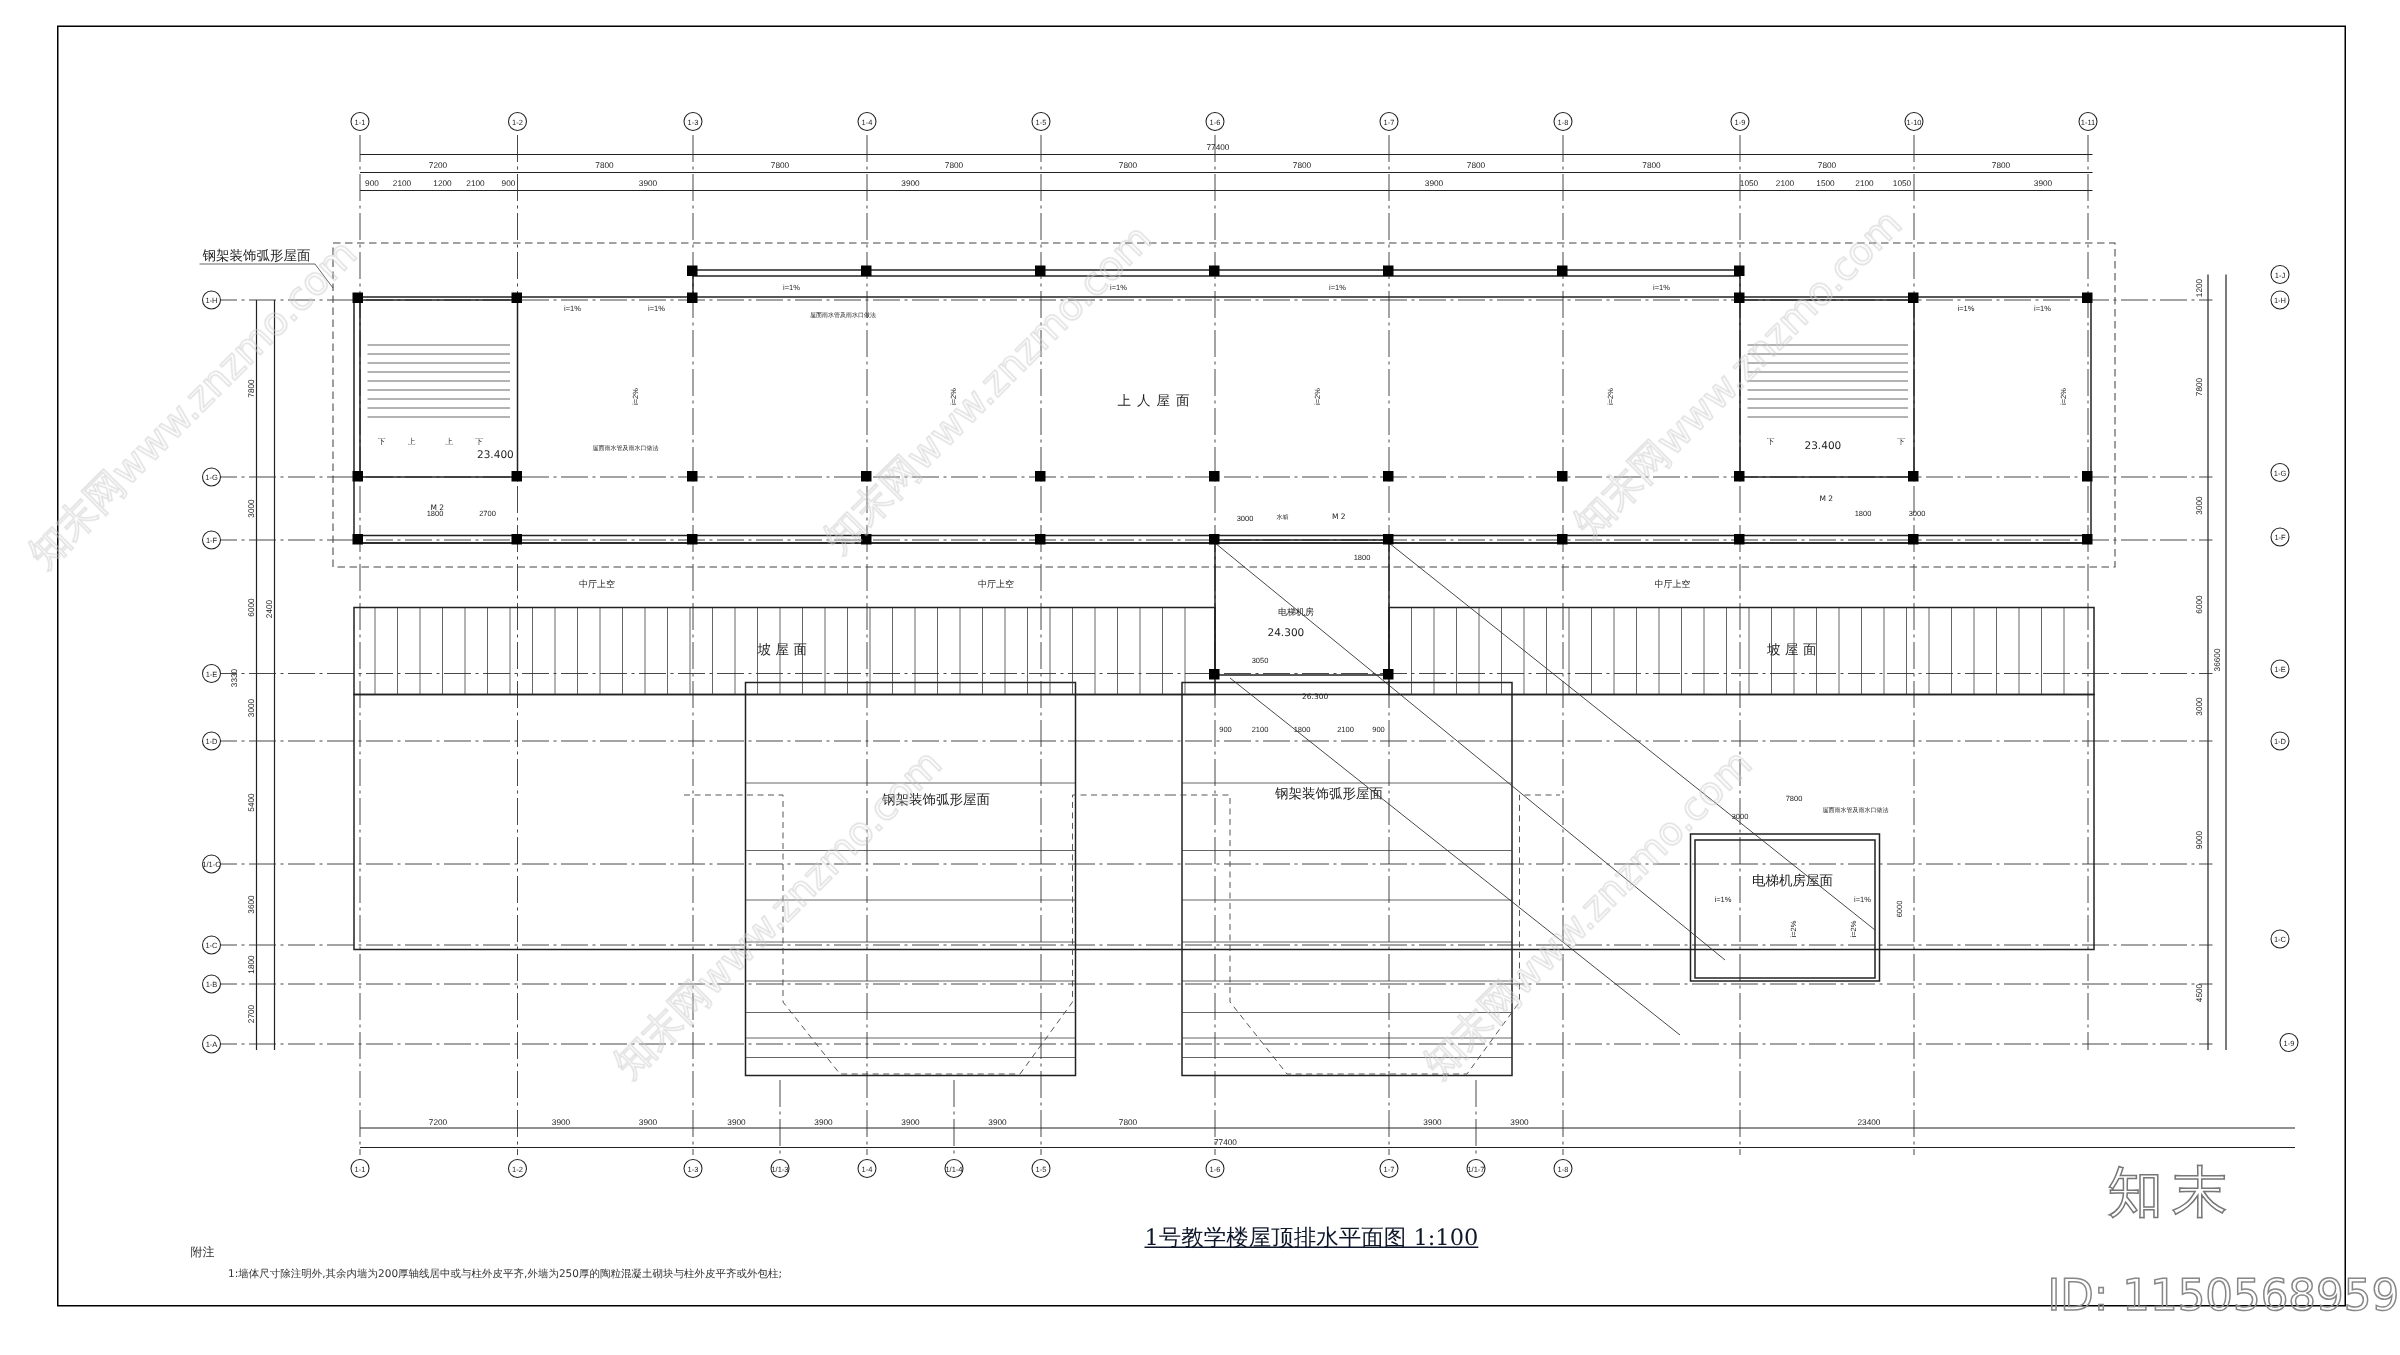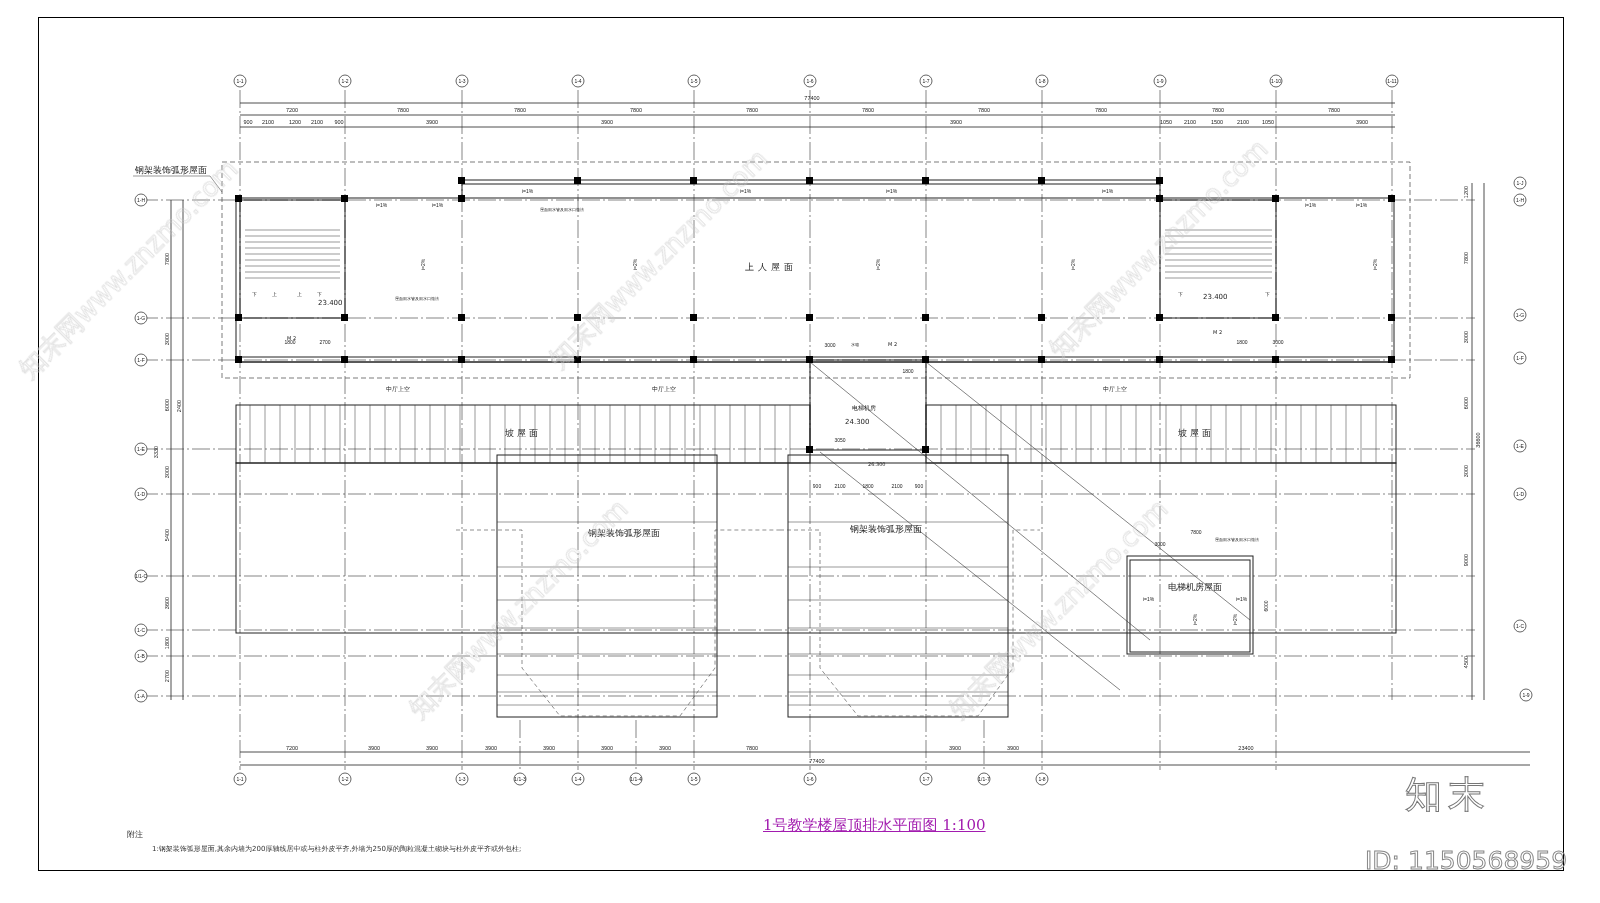--- a/index.html
+++ b/index.html
@@ -2,25 +2,25 @@
 <html><head>
 <meta charset="utf-8">
 <style>
   html,body{margin:0;padding:0;background:#fff;}
   body{width:1600px;height:903px;overflow:hidden;position:relative;font-family:"DejaVu Sans",sans-serif;}
   #frame{position:absolute;left:38px;top:17px;width:1526px;height:854px;border:1.5px solid #000;box-sizing:border-box;}
   svg{position:absolute;left:0;top:0;}
   .t{font-family:"Liberation Sans",sans-serif;fill:#222;}
   .cjk{font-family:"DejaVu Sans",sans-serif;fill:#222;}
   .wm{font-family:"DejaVu Sans",sans-serif;fill:none;stroke:#ccc;stroke-width:1;}
-  #title{position:absolute;left:763px;top:816px;font-family:"DejaVu Serif",serif;font-size:15px;color:#a21caf;text-decoration:underline;}
+  #title{position:absolute;left:763px;top:816px;font-family:"DejaVu Serif",serif;font-size:15px;color:#0f172a;text-decoration:underline;}
   #notes-head{position:absolute;left:127px;top:829px;font-size:8px;color:#333;}
   #notes-1{position:absolute;left:152px;top:844px;font-size:7px;color:#333;}
   #brand{position:absolute;left:1405px;top:770px;font-size:37px;color:transparent;-webkit-text-stroke:1px #777;font-family:Liberation Sans, sans-serif;letter-spacing:6px;}
-  #brand-id{position:absolute;left:1365px;top:846px;font-size:25px;color:transparent;-webkit-text-stroke:1px #888;font-family:"DejaVu Sans",sans-serif;}
+  #brand-id{position:absolute;left:1365px;top:846px;font-size:29px;color:transparent;-webkit-text-stroke:1px #888;font-family:"DejaVu Sans",sans-serif;}
 </style>
 </head>
 <body>
 
 <div id="frame"></div>
 
 <svg width="1600" height="903" viewBox="0 0 1600 903">
   <g stroke="#222" fill="none" stroke-width="0.8">
 
     <line x1="240" y1="103" x2="1395" y2="103"></line>
@@ -492,15 +492,15 @@
     <text transform="translate(30,380) rotate(-45)">知末网www.znzmo.com</text>
     <text transform="translate(420,720) rotate(-45)">知末网www.znzmo.com</text>
     <text transform="translate(560,370) rotate(-45)">知末网www.znzmo.com</text>
     <text transform="translate(960,720) rotate(-45)">知末网www.znzmo.com</text>
     <text transform="translate(1060,360) rotate(-45)">知末网www.znzmo.com</text>
   </g>
 </svg>
 
 <div id="title">1号教学楼屋顶排水平面图 1:100</div>
 <div id="notes-head">附注</div>
-<div id="notes-1">1:钢架装饰弧形屋面,其余内墙为200厚轴线居中或与柱外皮平齐,外墙为250厚的陶粒混凝土砌块与柱外皮平齐或外包柱;</div>
+<div id="notes-1">1:墙体尺寸除注明外,其余内墙为200厚轴线居中或与柱外皮平齐,外墙为250厚的陶粒混凝土砌块与柱外皮平齐或外包柱;</div>
 <div id="brand">知末</div>
 <div id="brand-id">ID: 1150568959</div>
 
 </body></html>

